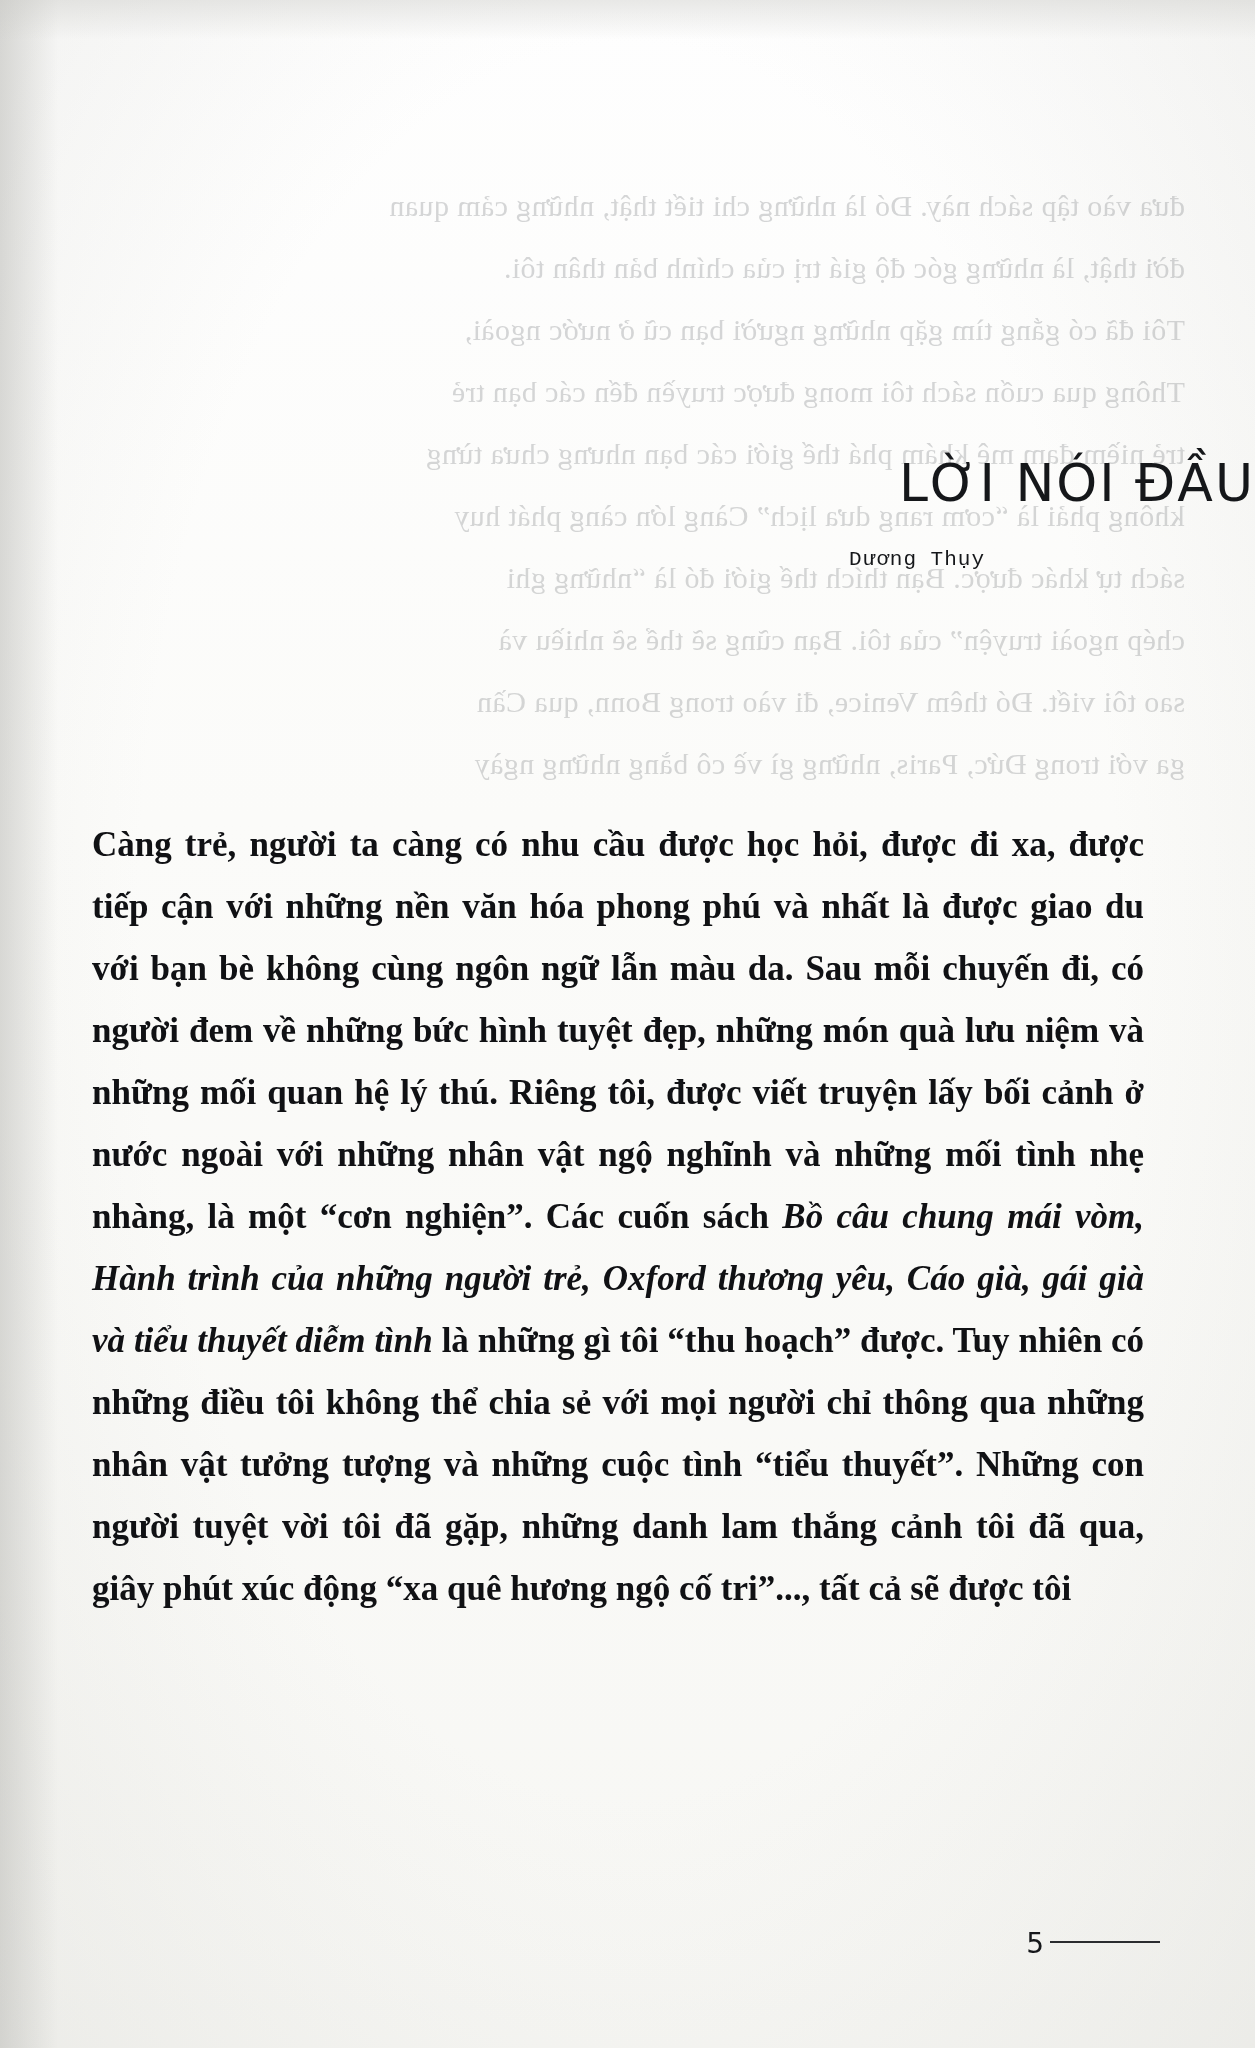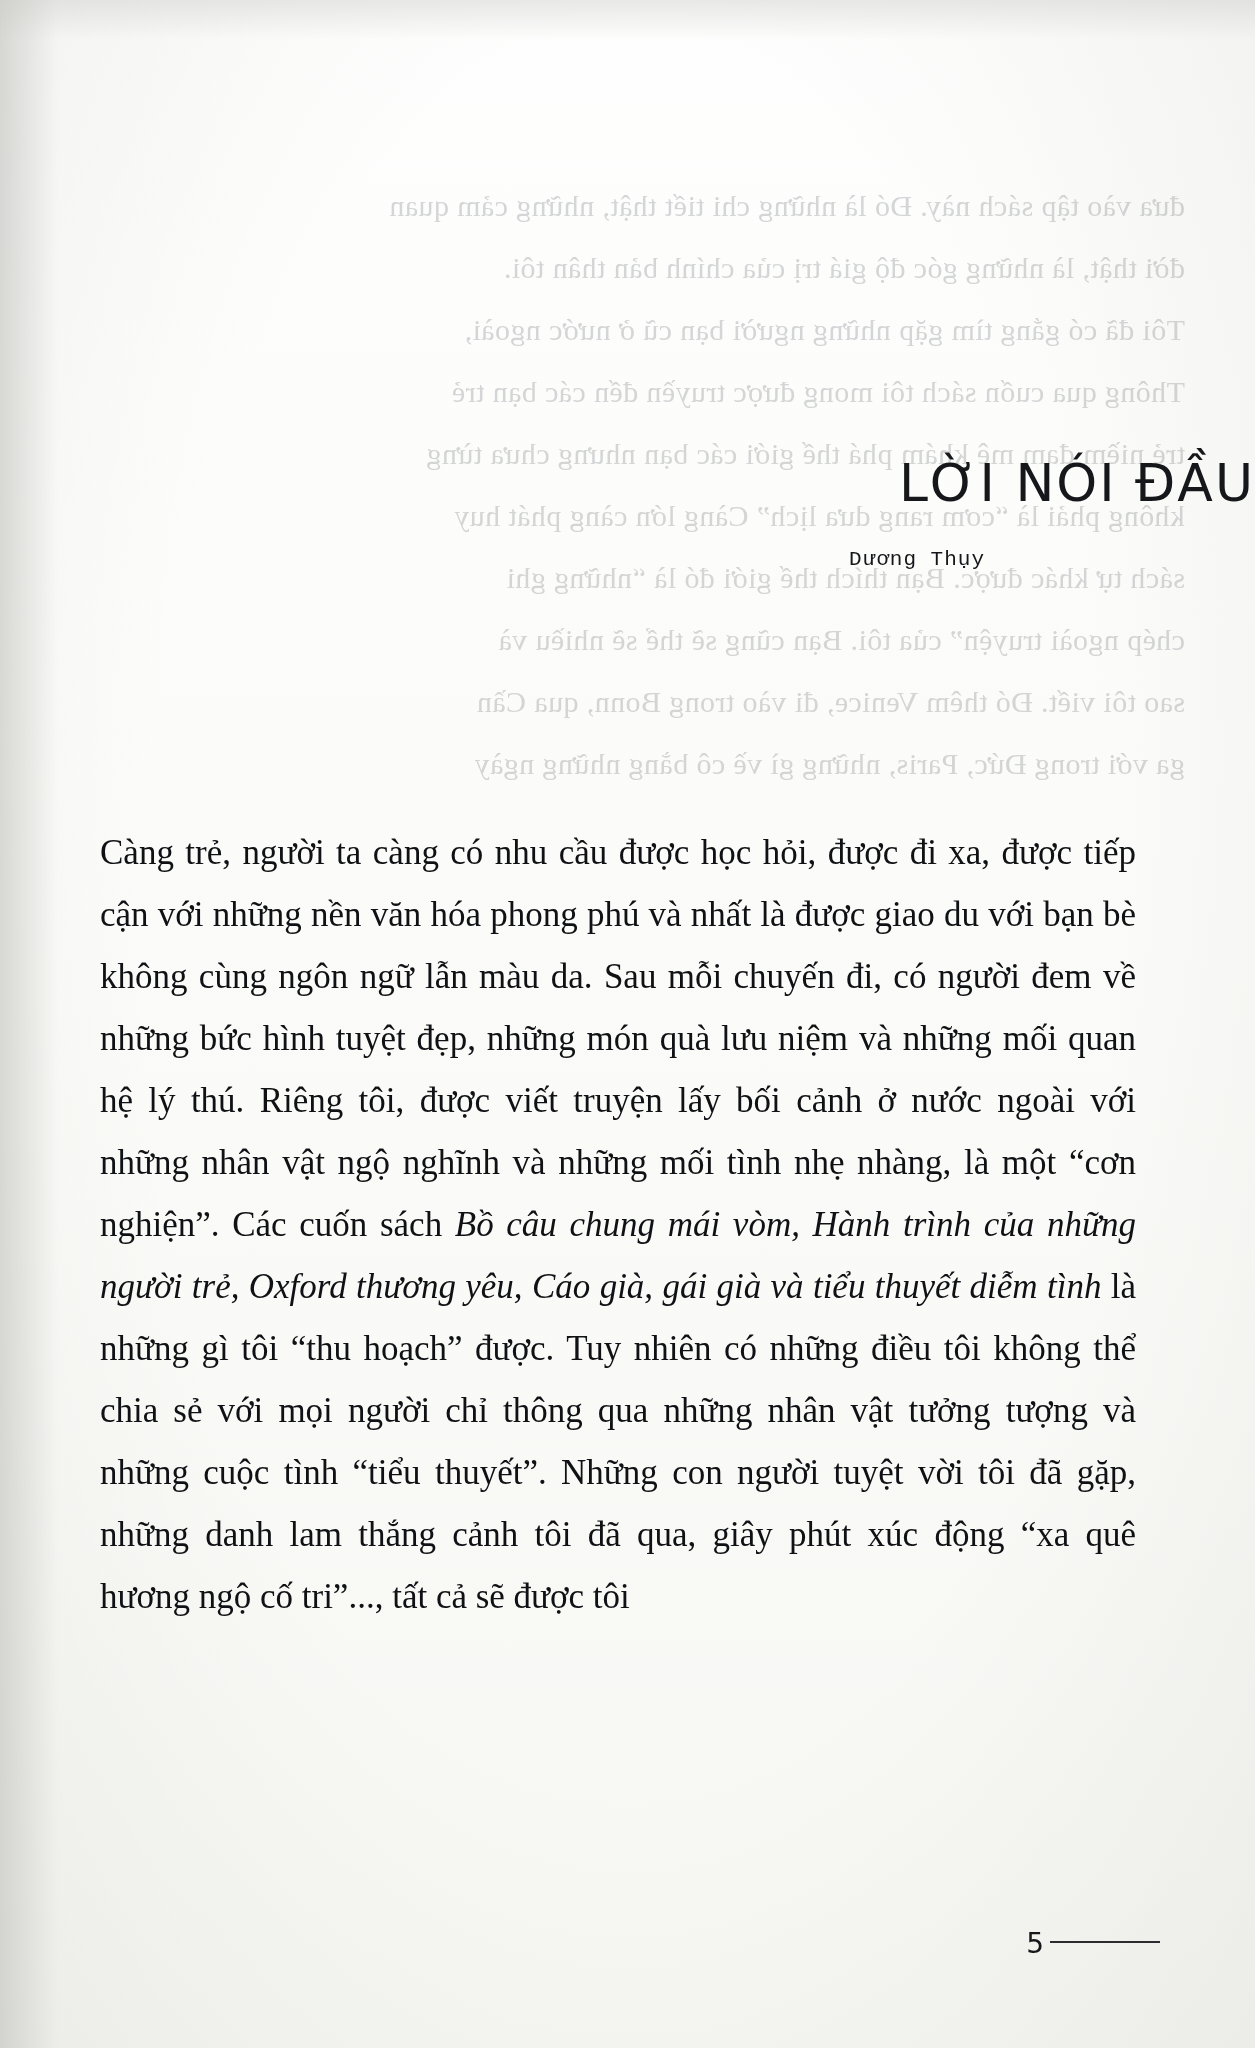--- a/index.html
+++ b/index.html
@@ -90,21 +90,22 @@
     left: 88px;
     top: 810px;
     width: 1060px;
     font-size: 35px;
     line-height: 62px;
     text-align: justify;
     text-justify: inter-word;
     color: #101114;
   }
   .body-text p {
-    margin: 12px;
+    margin: 4px;
+    font-weight: bold;
   }
   .body-text i { font-style: italic; }
 
   .folio {
     position: absolute;
     right: 95px;
     bottom: 88px;
     display: flex;
     align-items: center;
     gap: 6px;

